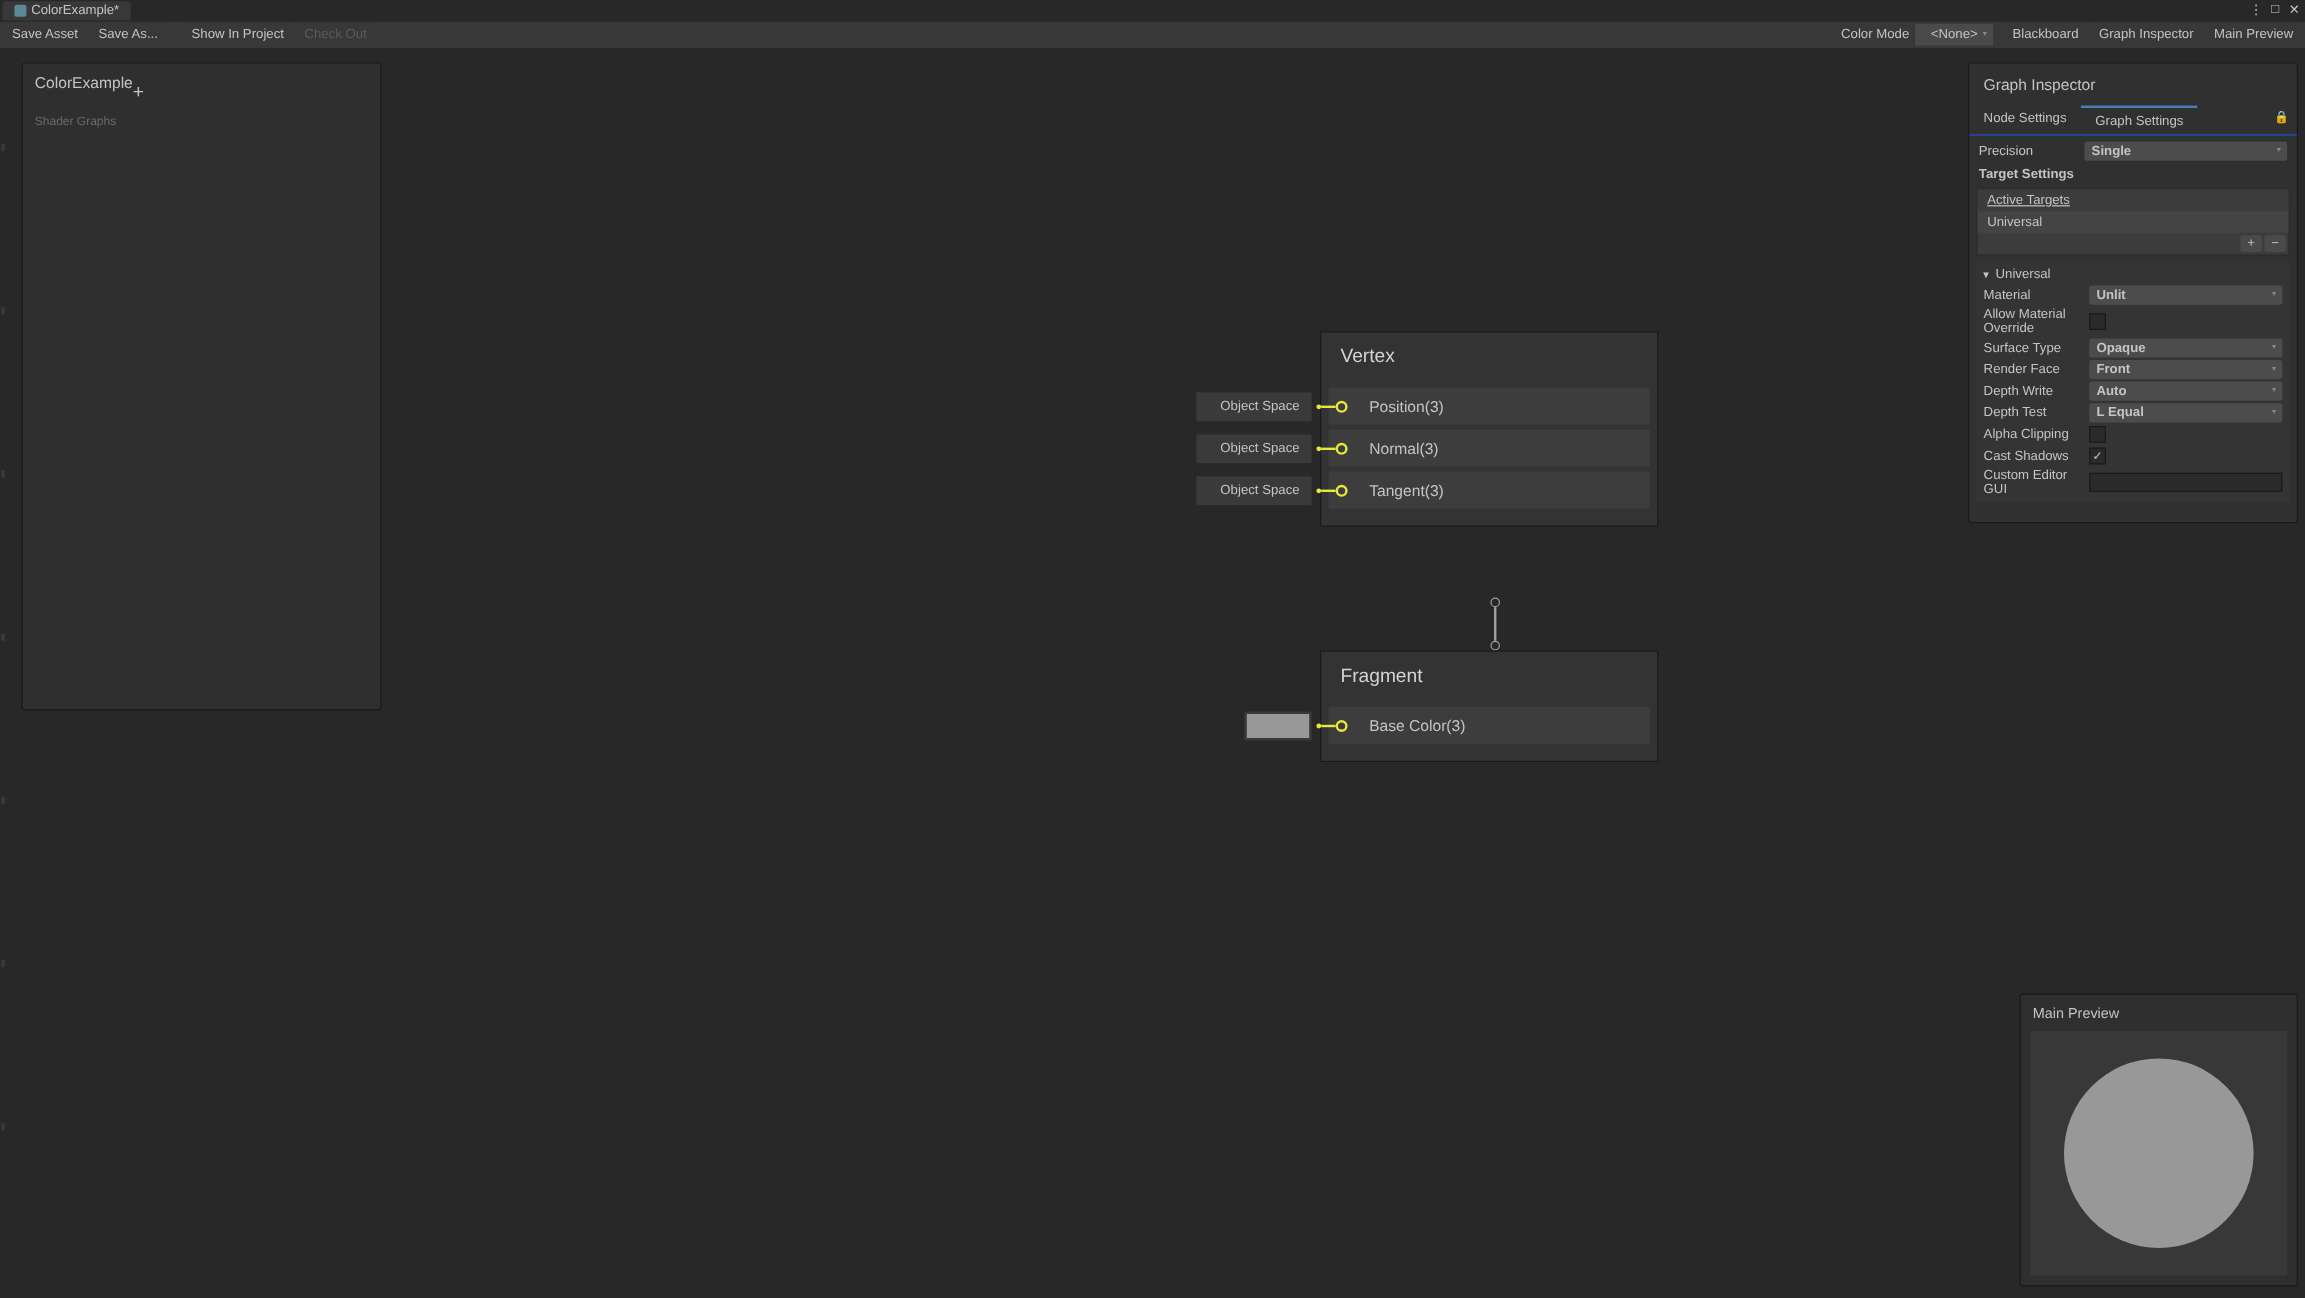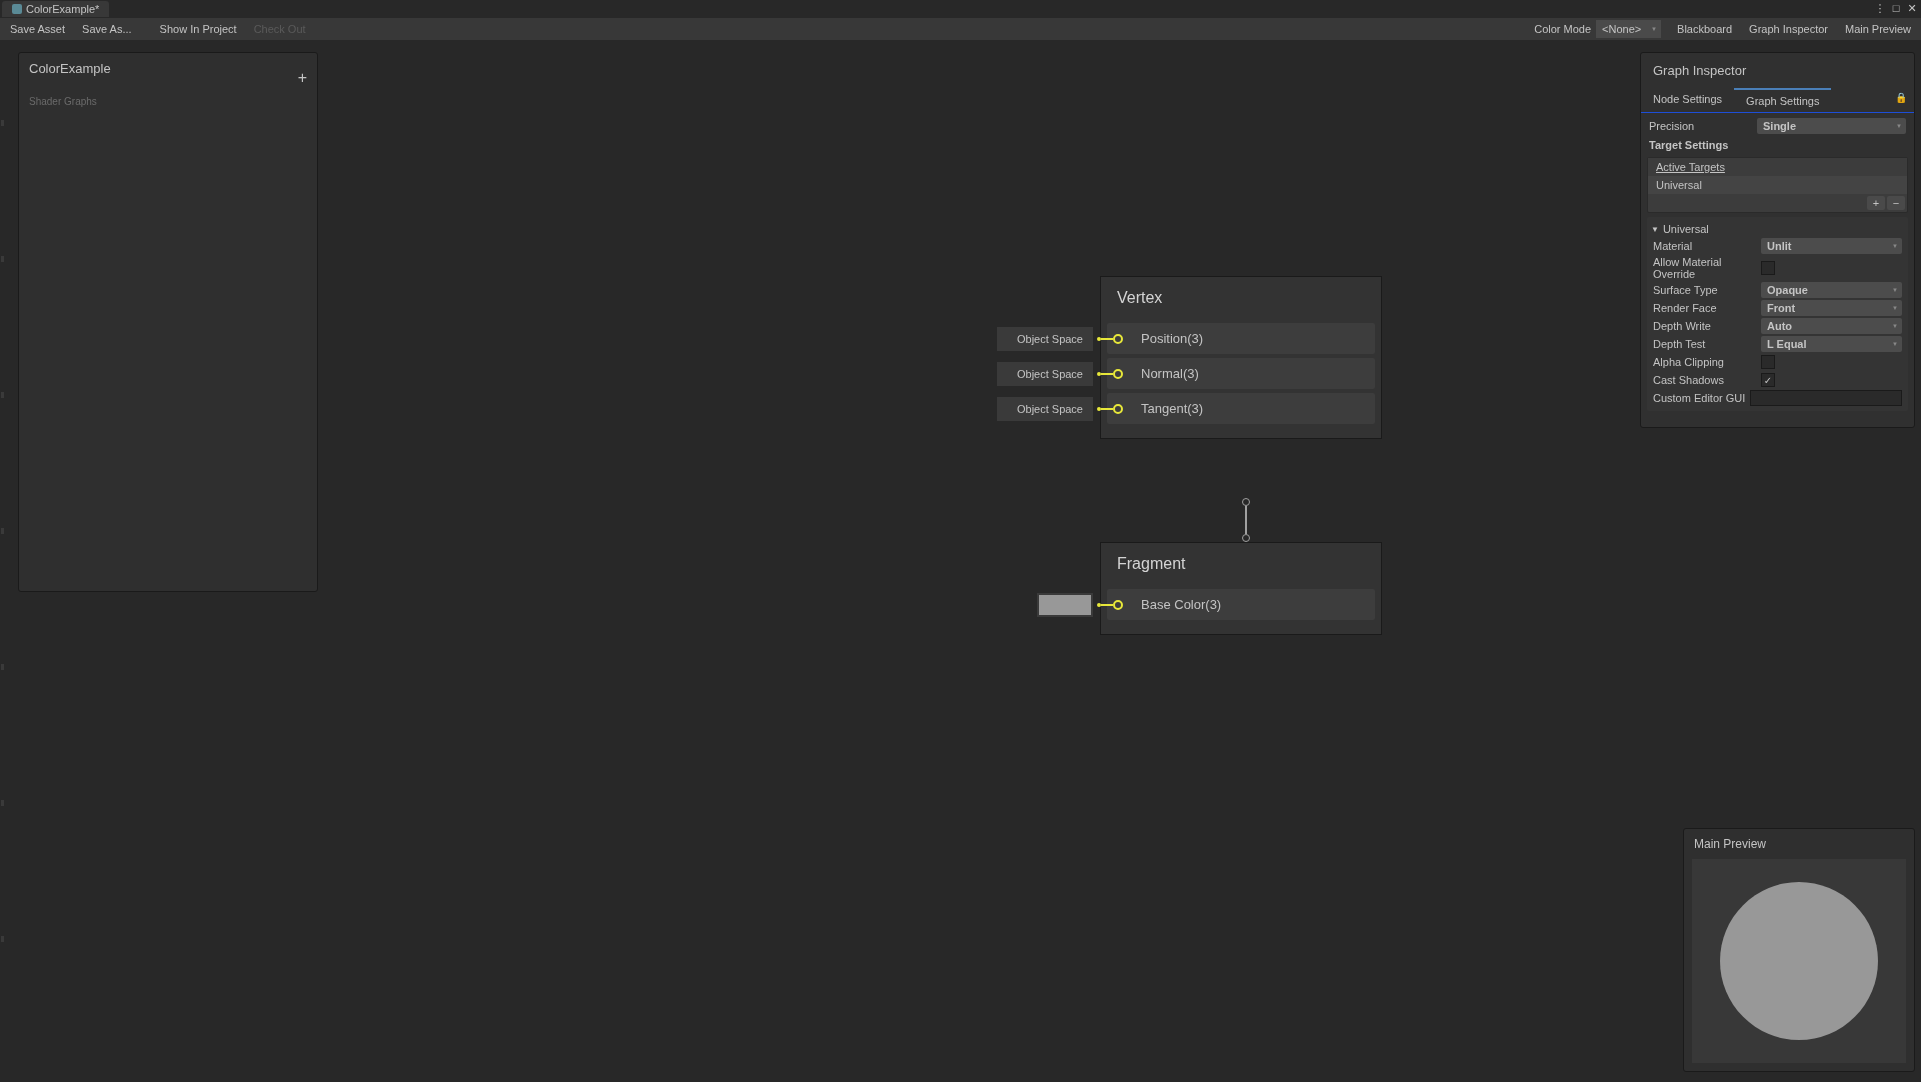--- a/index.html
+++ b/index.html
@@ -96,20 +96,21 @@
     
     .toolbar-dropdown {
       background: #4a4a4a;
       padding: 2px 6px;
       height: 18px;
       display: flex;
       align-items: center;
       min-width: 65px;
       position: relative;
       cursor: pointer;
+      justify-content: center;
     }
     
     .toolbar-dropdown::after {
       content: "▼";
       position: absolute;
       right: 4px;
       font-size: 6px;
       color: #888;
     }
     
@@ -126,21 +127,20 @@
       width: 300px;
       height: 540px;
       background: rgba(48, 48, 48, 0.9);
       border: 1px solid #1a1a1a;
       border-radius: 3px;
     }
     
     .blackboard-header {
       padding: 8px 10px;
       display: flex;
-      justify-content: space-between;
       align-items: flex-start;
     }
     
     .blackboard-title {
       font-size: 13px;
       color: #c4c4c4;
     }
     
     .blackboard-subtitle {
       font-size: 10px;
@@ -339,21 +339,21 @@
     }
     
     .insp-row {
       display: flex;
       align-items: center;
       padding: 1px 2px;
       min-height: 18px;
     }
     
     .insp-label {
-      width: 108px;
+      width: 88px;
       color: #c4c4c4;
     }
     
     .insp-dropdown {
       flex: 1;
       background: #4c4c4c;
       padding: 1px 6px;
       border-radius: 2px;
       position: relative;
       font-weight: bold;

